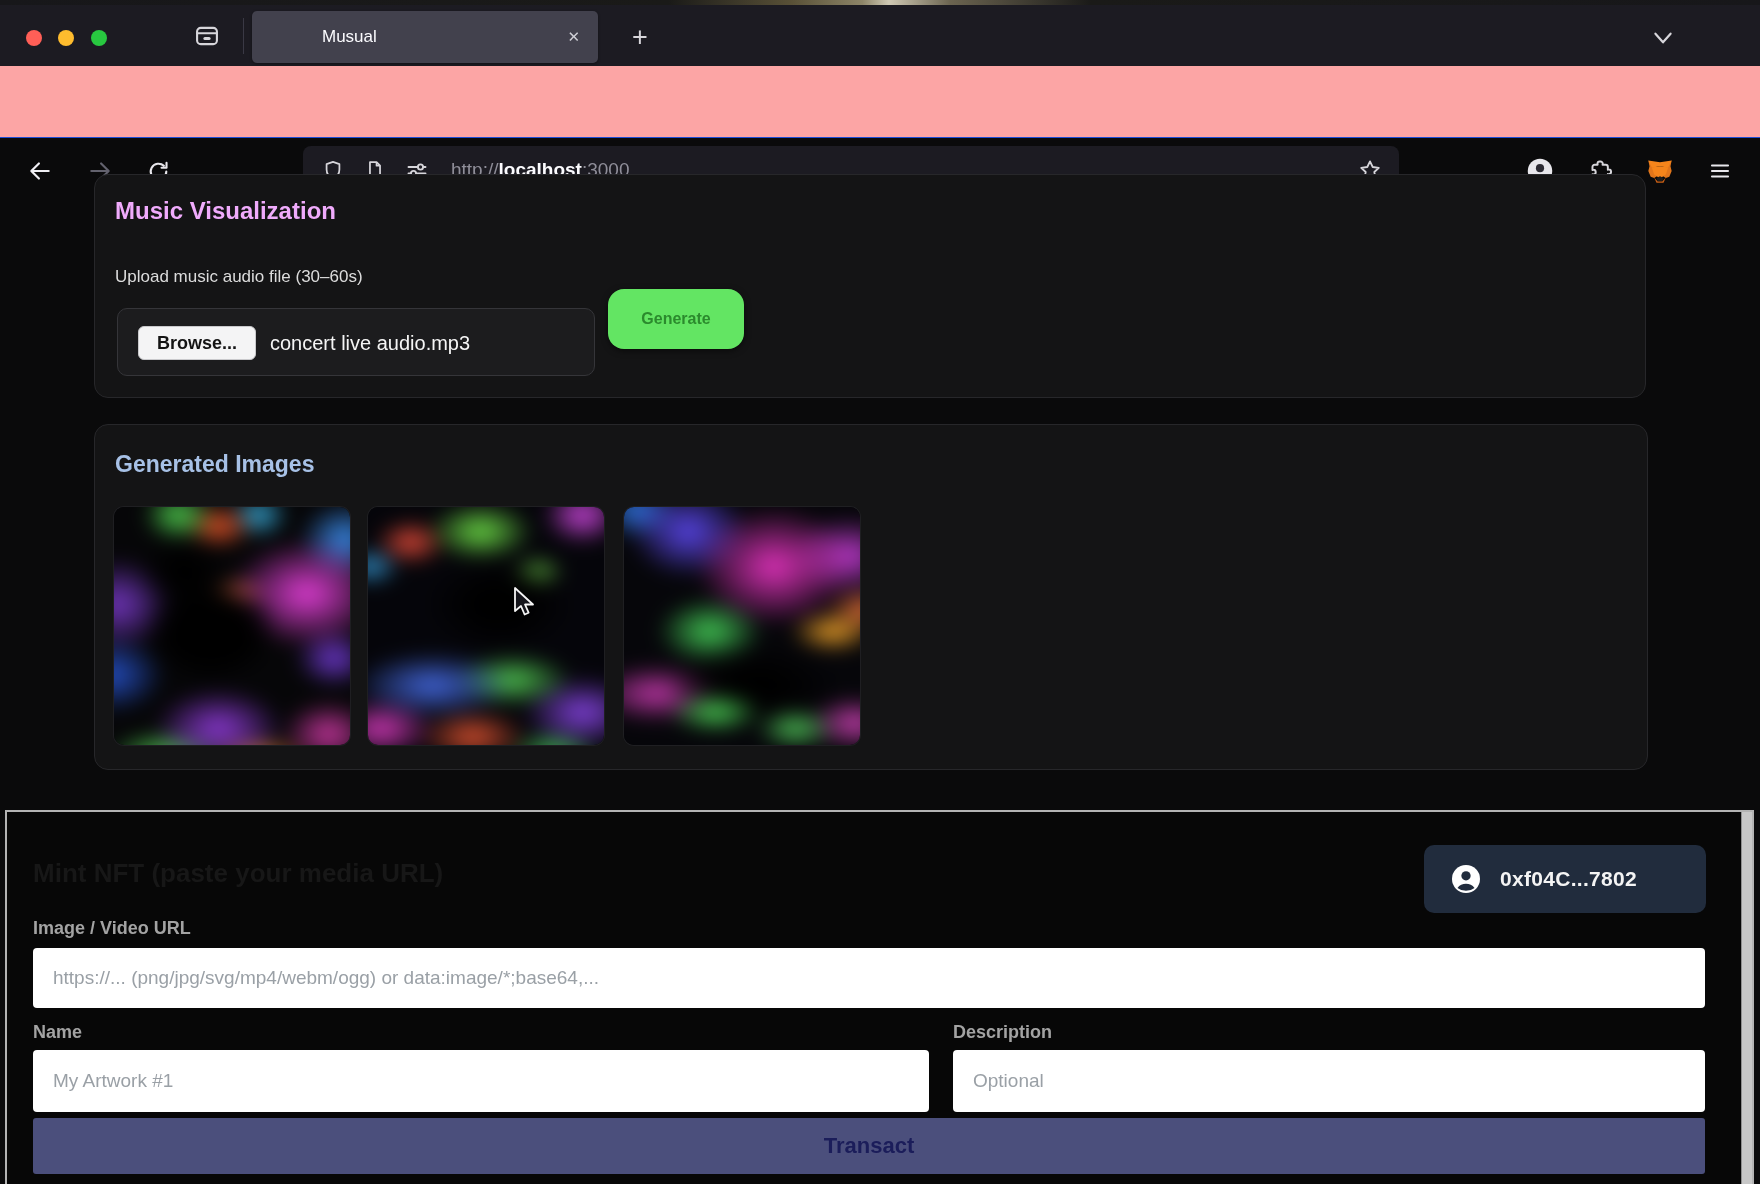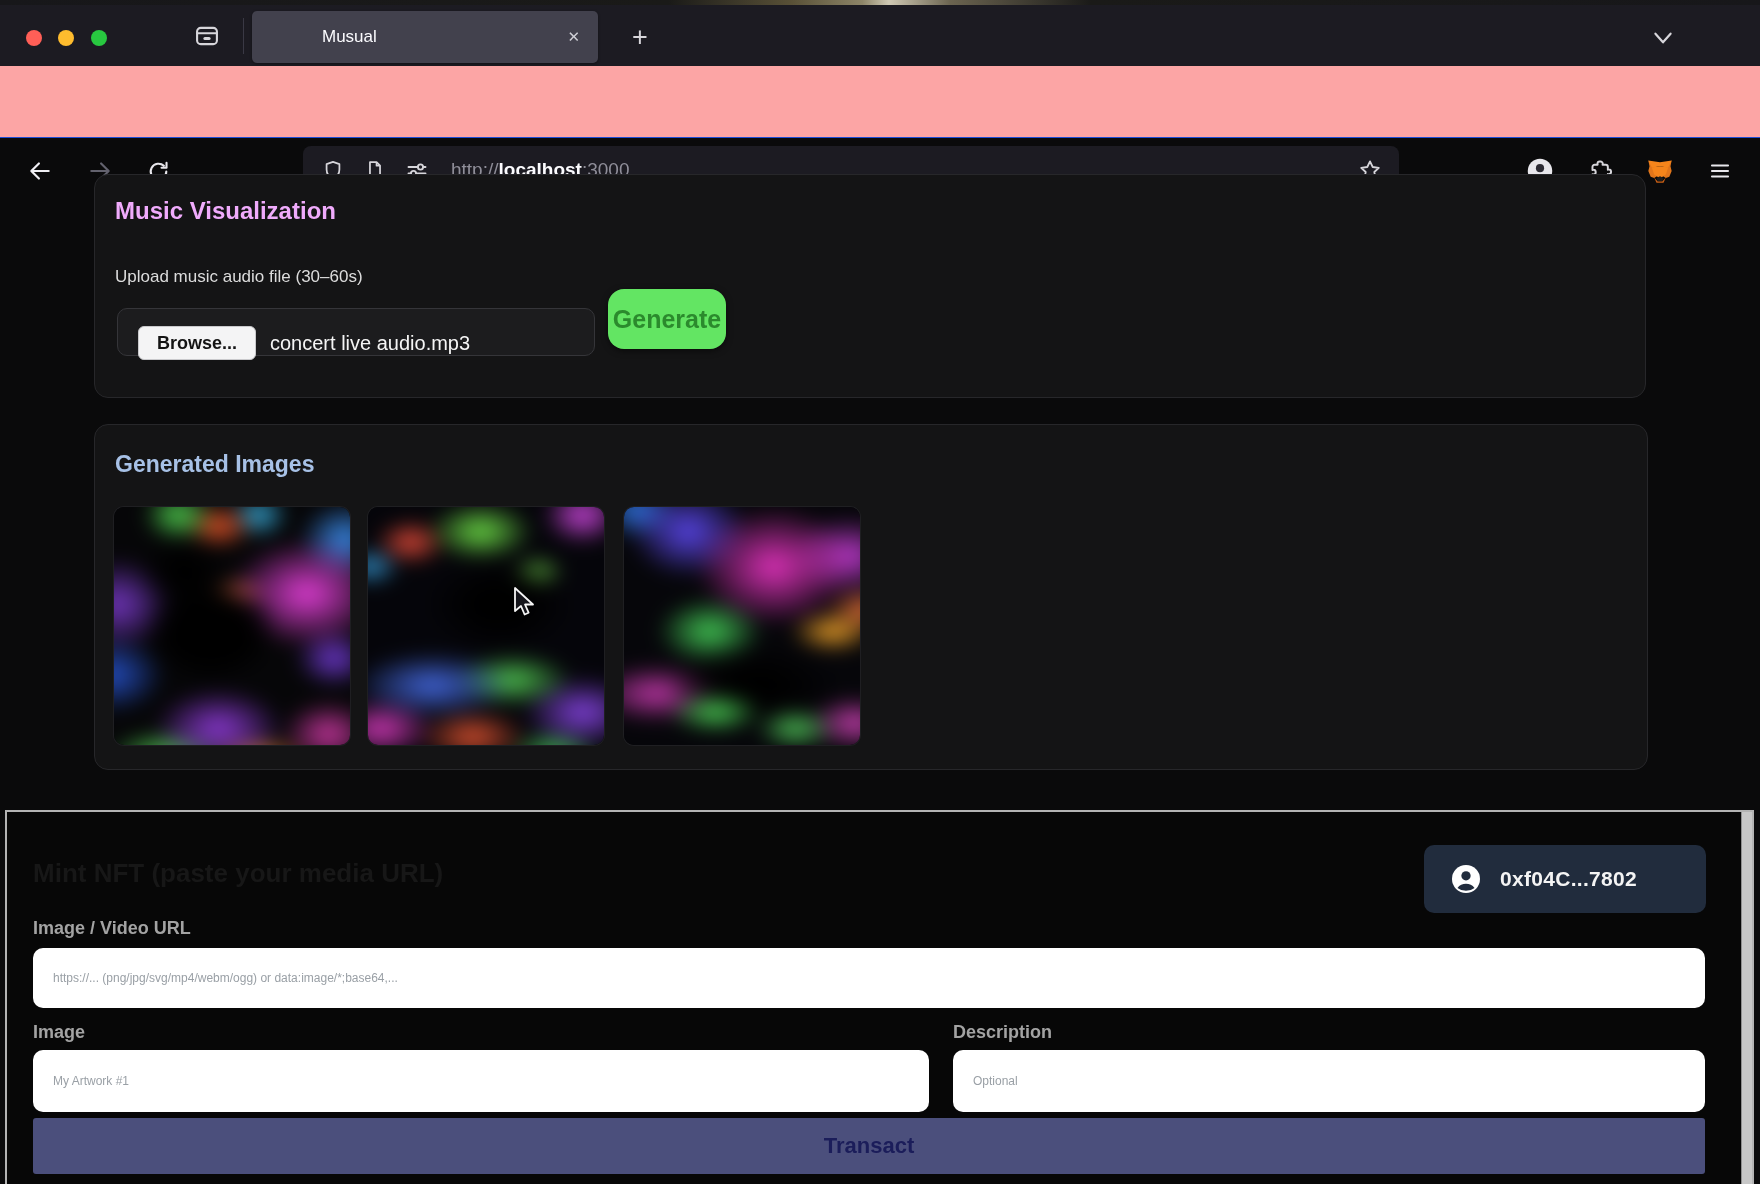--- a/index.html
+++ b/index.html
@@ -34,24 +34,24 @@
   .url-text { margin-left:22px; font-size:19px; color:#8f8e99; white-space:nowrap; }
   .url-host { color:#fbfbfe; font-weight:700; }
   .url-star { margin-left:auto; margin-right:16px; width:26px; height:26px; display:flex; align-items:center; justify-content:center; }
   .ic-account { left:1526px; } .ic-puzzle { left:1588px; } .ic-fox { left:1646px; } .ic-menu { left:1706px; }
 
   
   .card { position:absolute; background:#141415; border:1px solid #27272a; border-radius:14px; }
   .card-music { left:94px; top:174px; width:1552px; height:224px; }
   .music-title { position:absolute; left:20px; top:22px; font-size:24px; font-weight:600; color:#f0abfc; }
   .music-sub { position:absolute; left:20px; top:92px; font-size:17px; color:#dcdcdc; }
-  .filebox { position:absolute; left:22px; top:133px; width:478px; height:48px; background:#1c1c1e; border:1px solid #353539; border-radius:10px; }
+  .filebox { position:absolute; left:22px; top:133px; width:478px; height:68px; background:#1c1c1e; border:1px solid #353539; border-radius:10px; }
   .browse-btn { position:absolute; left:20px; top:17px; width:118px; height:34px; background:#f4f4f5; border:1px solid #c9c9cc; border-radius:6px; font-size:18px; font-weight:600; color:#141414; display:flex; align-items:center; justify-content:center; }
   .file-name { position:absolute; left:152px; top:0; height:68px; display:flex; align-items:center; font-size:20px; color:#f5f5f5; }
-  .generate-btn { position:absolute; left:513px; top:114px; width:118px; height:60px; background:#63e563; border-radius:16px; font-size:25px; font-weight:700; color:#2b8a2d; display:flex; align-items:center; justify-content:center; box-shadow:0 2px 6px rgba(0,0,0,.5); }
+  .generate-btn { position:absolute; left:513px; top:114px; width:136px; height:60px; background:#63e563; border-radius:16px; font-size:16px; font-weight:700; color:#2b8a2d; display:flex; align-items:center; justify-content:center; box-shadow:0 2px 6px rgba(0,0,0,.5); }
 
   .card-generated { left:94px; top:424px; width:1554px; height:346px; }
   .gen-title { position:absolute; left:20px; top:26px; font-size:23px; font-weight:700; color:#a7c1e6; }
   .tile { position:absolute; top:82px; width:236px; height:238px; border-radius:10px; overflow:hidden; background:#050507; box-shadow:0 0 0 1px #1f1f22; }
   .tile .art { position:absolute; inset:-16px; filter:blur(9px); }
   .tile1 { left:19px; } .tile2 { left:273px; } .tile3 { left:529px; }
   .art1 { background:
     radial-gradient(95px 75px at 42% 52%, #000 0%, #000 42%, rgba(0,0,0,0) 72%),
     radial-gradient(70px 55px at 32% 30%, #000 18%, rgba(0,0,0,0) 70%),
     radial-gradient(120px 85px at 78% 38%, rgba(232,64,220,.95), rgba(0,0,0,0) 65%),
@@ -102,21 +102,21 @@
   
   .mint-panel { position:absolute; left:5px; top:810px; width:1749px; height:374px; background:#070707; border:2px solid #b3b3b3; border-bottom:none; }
   .mint-title { position:absolute; left:26px; top:46px; font-size:26px; font-weight:700; color:#171717; }
   .wallet-badge { position:absolute; right:46px; top:33px; width:282px; height:68px; background:#212c3d; border-radius:10px; display:flex; align-items:center; }
   .wallet-badge svg { margin-left:26px; }
   .wallet-addr { margin-left:18px; font-size:21px; font-weight:700; color:#f4f4f4; letter-spacing:.3px; }
   .fld-label { position:absolute; font-size:18px; font-weight:600; color:#a3a3a3; }
   .lbl-url { left:26px; top:106px; }
   .lbl-name { left:26px; top:210px; }
   .lbl-desc { left:946px; top:210px; }
-  .txt-input { position:absolute; background:#fff; border:none; border-radius:10px; font-family:"Liberation Sans",sans-serif; font-size:12px; color:#222; padding:0 20px; outline:none; }
+  .txt-input { position:absolute; background:#fff; border:none; border-radius:4px; font-family:"Liberation Sans",sans-serif; font-size:19px; color:#222; padding:0 20px; outline:none; }
   .txt-input::placeholder { color:#9aa0a6; opacity:1; }
   .in-url { left:26px; top:136px; width:1672px; height:60px; }
   .in-name { left:26px; top:238px; width:896px; height:62px; }
   .in-desc { left:946px; top:238px; width:752px; height:62px; }
   .transact-btn { position:absolute; left:26px; top:306px; width:1672px; height:56px; background:#4b4f7c; border:none; border-radius:3px; font-family:"Liberation Sans",sans-serif; font-size:22px; font-weight:700; color:#1b1d5a; }
   .panel-scrollbar { position:absolute; right:0; top:0; bottom:0; width:11px; background:#c7c7c7; border-left:1px solid #8f8f8f; }
 </style>
 </head>
 <body>
 
@@ -268,21 +268,21 @@
         <circle cx="12" cy="12" r="10.5" fill="#ffffff"></circle>
         <circle cx="12" cy="9.6" r="3.5" fill="#212c3d"></circle>
         <path d="M5.6 18.7a8 8 0 0 1 12.8 0 10.5 10.5 0 0 1-12.8 0z" fill="#212c3d"></path>
       </svg>
       <span class="wallet-addr">0xf04C...7802</span>
     </div>
 
     <div class="fld-label lbl-url">Image / Video URL</div>
     <input class="txt-input in-url" type="text" placeholder="https://... (png/jpg/svg/mp4/webm/ogg) or data:image/*;base64,..." style="">
 
-    <div class="fld-label lbl-name">Image</div>
+    <div class="fld-label lbl-name">Name</div>
     <input class="txt-input in-name" type="text" placeholder="My Artwork #1" style="">
 
     <div class="fld-label lbl-desc">Description</div>
     <input class="txt-input in-desc" type="text" placeholder="Optional" style="">
 
     <button class="transact-btn">Transact</button>
 
     <div class="panel-scrollbar"></div>
   </div>
 

